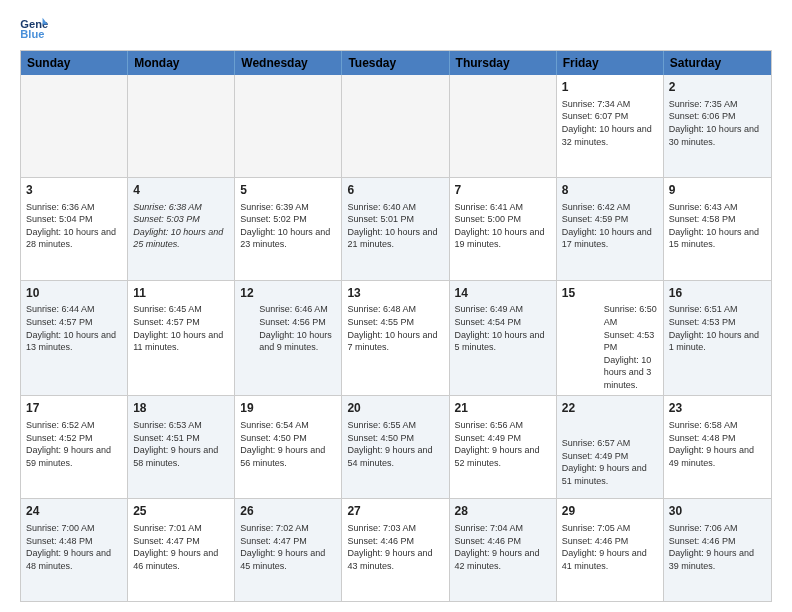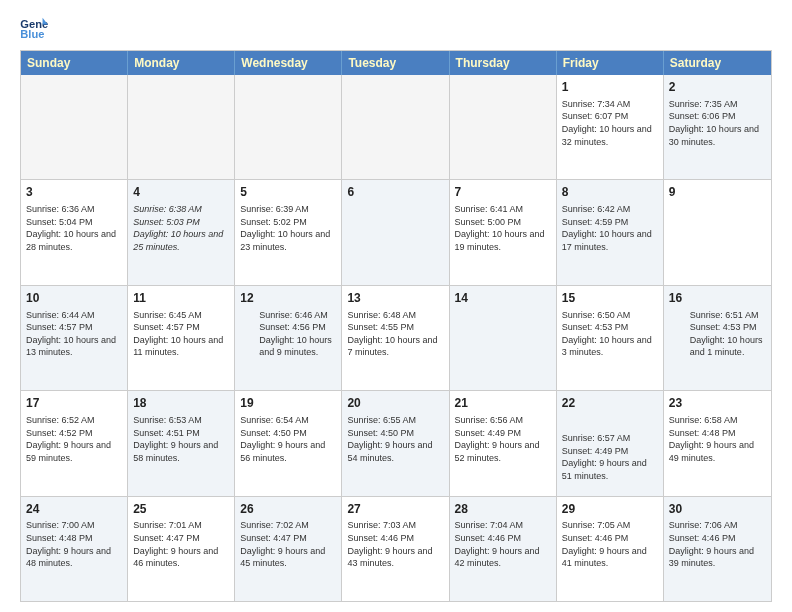--- a/index.html
+++ b/index.html
@@ -49,21 +49,21 @@
       display: flex;
       flex-direction: column;
       border: 1px solid #ccc;
     }
     .cal-header {
       display: grid;
       grid-template-columns: repeat(7, 1fr);
       background: #4a7fc1;
     }
     .cal-header-cell {
-      color: #fef9c3;
+      color: #000000;
       font-size: 12px;
       font-weight: bold;
       padding: 5px 6px;
       text-align: left;
       border-right: 1px solid #6a9fd1;
     }
     .cal-header-cell:last-child {
       border-right: none;
     }
     .cal-body {
@@ -172,35 +172,41 @@
 Daylight: 10 hours and 25 minutes.</div>
           </div>
           <div class="cal-cell">
             <span class="day-num">5</span>
             <div class="cell-text" style="white-space: pre-line;">Sunrise: 6:39 AM
 Sunset: 5:02 PM
 Daylight: 10 hours and 23 minutes.</div>
           </div>
           <div class="cal-cell shaded">
             <span class="day-num">6</span>
+            <div class="cell-text" style="white-space: pre-line;">Sunrise: 6:40 AM
+Sunset: 5:01 PM
+Daylight: 10 hours and 21 minutes.</div>
           </div>
           <div class="cal-cell">
             <span class="day-num">7</span>
             <div class="cell-text" style="white-space: pre-line;">Sunrise: 6:41 AM
 Sunset: 5:00 PM
 Daylight: 10 hours and 19 minutes.</div>
           </div>
           <div class="cal-cell shaded">
             <span class="day-num">8</span>
             <div class="cell-text" style="white-space: pre-line;">Sunrise: 6:42 AM
 Sunset: 4:59 PM
 Daylight: 10 hours and 17 minutes.</div>
           </div>
           <div class="cal-cell">
             <span class="day-num">9</span>
+            <div class="cell-text" style="white-space: pre-line;">Sunrise: 6:43 AM
+Sunset: 4:58 PM
+Daylight: 10 hours and 15 minutes.</div>
           </div>
         </div>
         <div class="cal-row">
           <div class="cal-cell shaded">
             <span class="day-num">10</span>
             <div class="cell-text" style="white-space: pre-line;">Sunrise: 6:44 AM
 Sunset: 4:57 PM
 Daylight: 10 hours and 13 minutes.</div>
           </div>
           <div class="cal-cell">
@@ -216,30 +222,33 @@
 Daylight: 10 hours and 9 minutes.</div>
           </div>
           <div class="cal-cell">
             <span class="day-num">13</span>
             <div class="cell-text" style="white-space: pre-line;">Sunrise: 6:48 AM
 Sunset: 4:55 PM
 Daylight: 10 hours and 7 minutes.</div>
           </div>
           <div class="cal-cell shaded">
             <span class="day-num">14</span>
+            <div class="cell-text" style="white-space: pre-line;">Sunrise: 6:49 AM
+Sunset: 4:54 PM
+Daylight: 10 hours and 5 minutes.</div>
           </div>
           <div class="cal-cell">
             <span class="day-num">15</span>
-            <div class="cell-text" style="white-space: pre-line;">Sunrise: 6:50 AM
+            <div class="cell-text" style="white-space: pre-line; margin-left: 42px;">Sunrise: 6:50 AM
 Sunset: 4:53 PM
 Daylight: 10 hours and 3 minutes.</div>
           </div>
           <div class="cal-cell shaded">
             <span class="day-num">16</span>
-            <div class="cell-text" style="white-space: pre-line; margin-left: 21px;">Sunrise: 6:51 AM
+            <div class="cell-text" style="white-space: pre-line;">Sunrise: 6:51 AM
 Sunset: 4:53 PM
 Daylight: 10 hours and 1 minute.</div>
           </div>
         </div>
         <div class="cal-row">
           <div class="cal-cell">
             <span class="day-num">17</span>
             <div class="cell-text" style="white-space: pre-line;">Sunrise: 6:52 AM
 Sunset: 4:52 PM
 Daylight: 9 hours and 59 minutes.</div>

